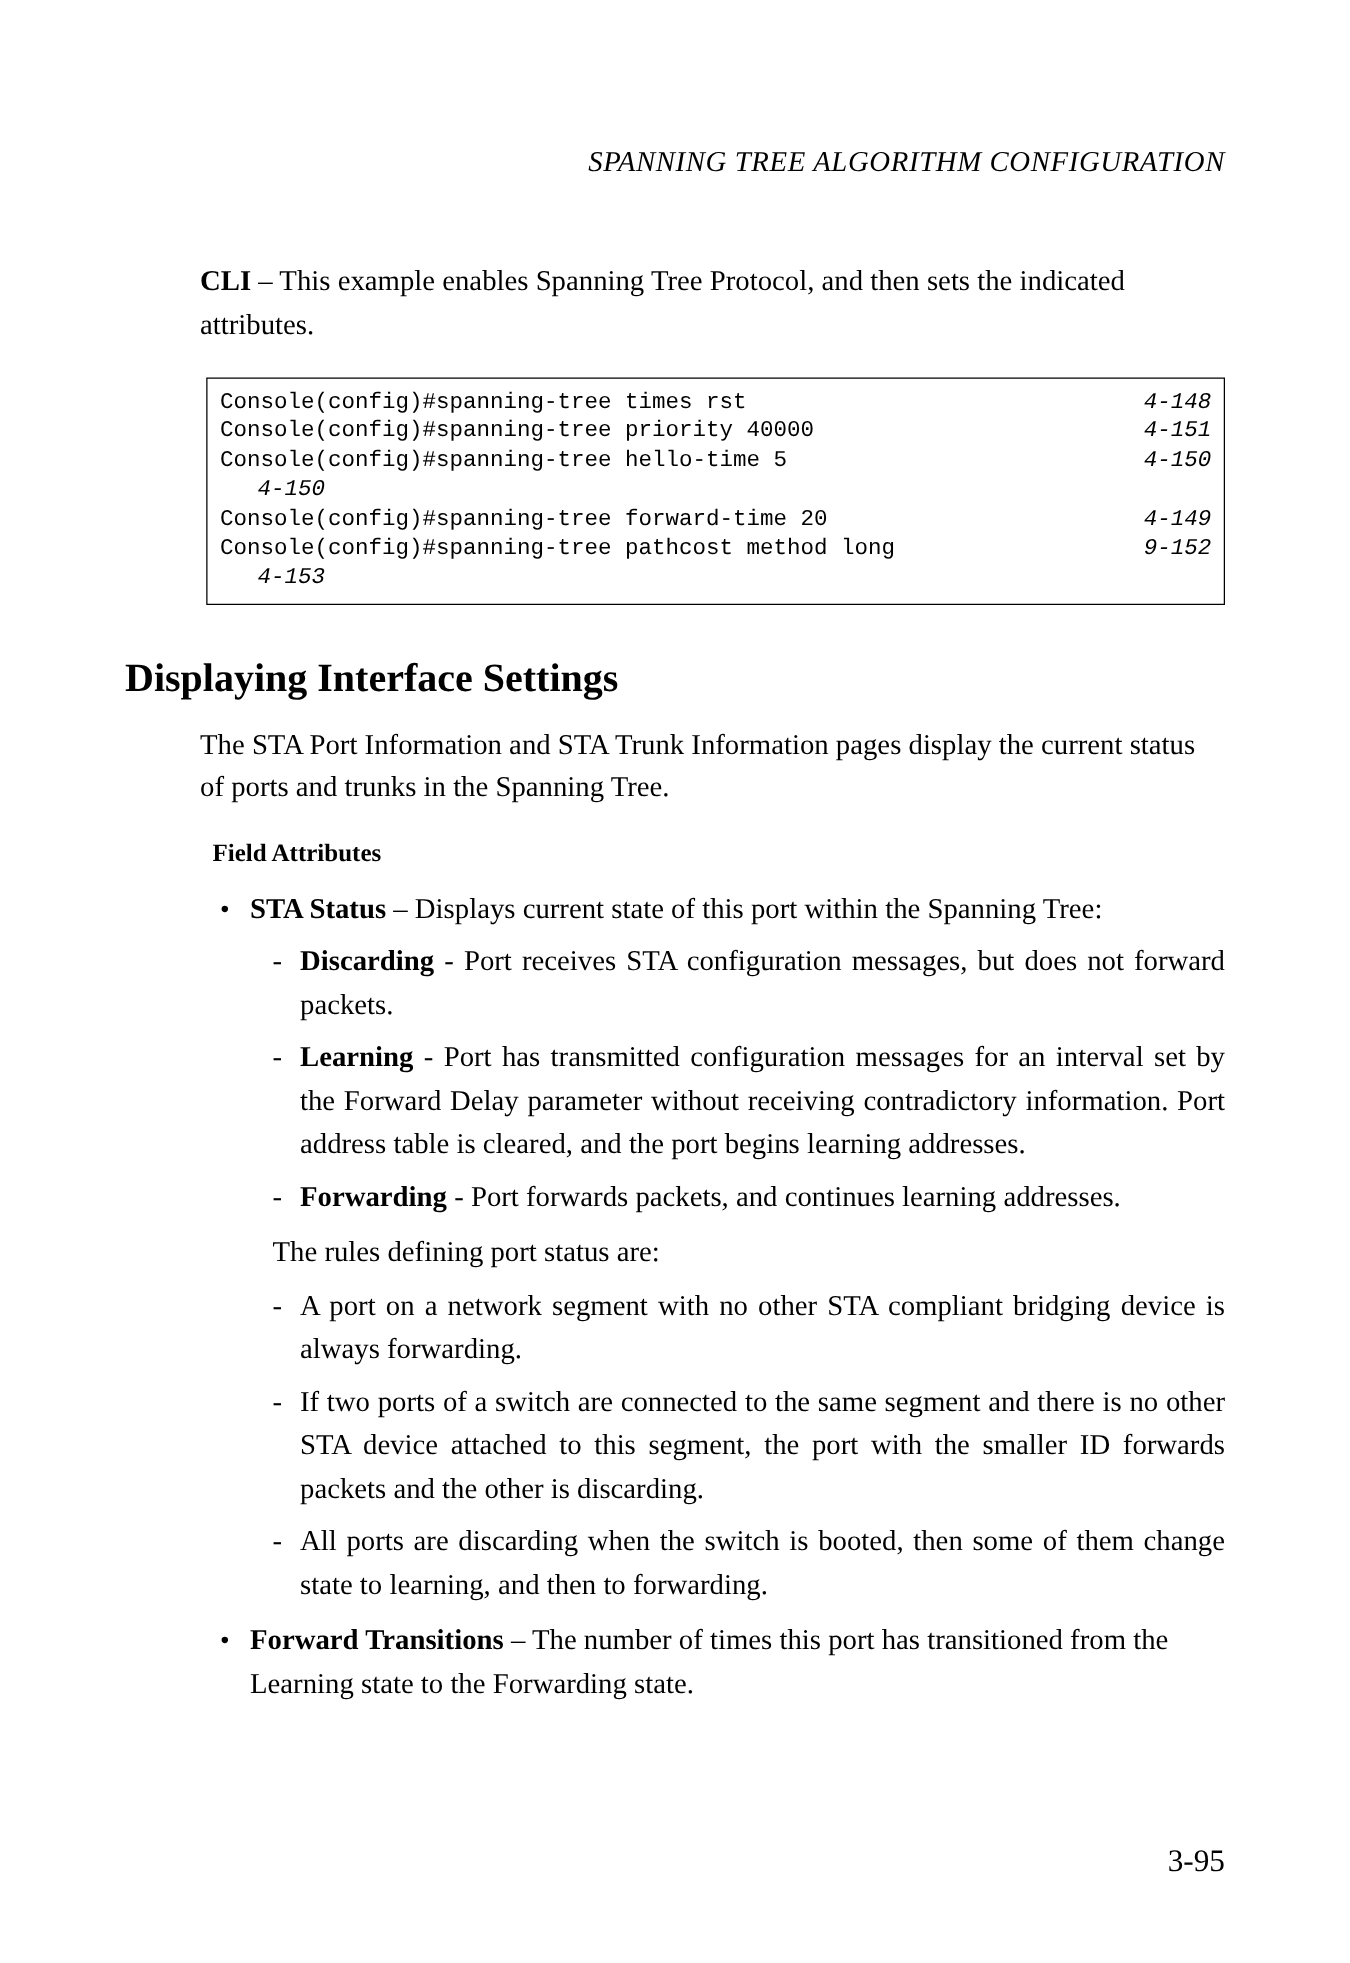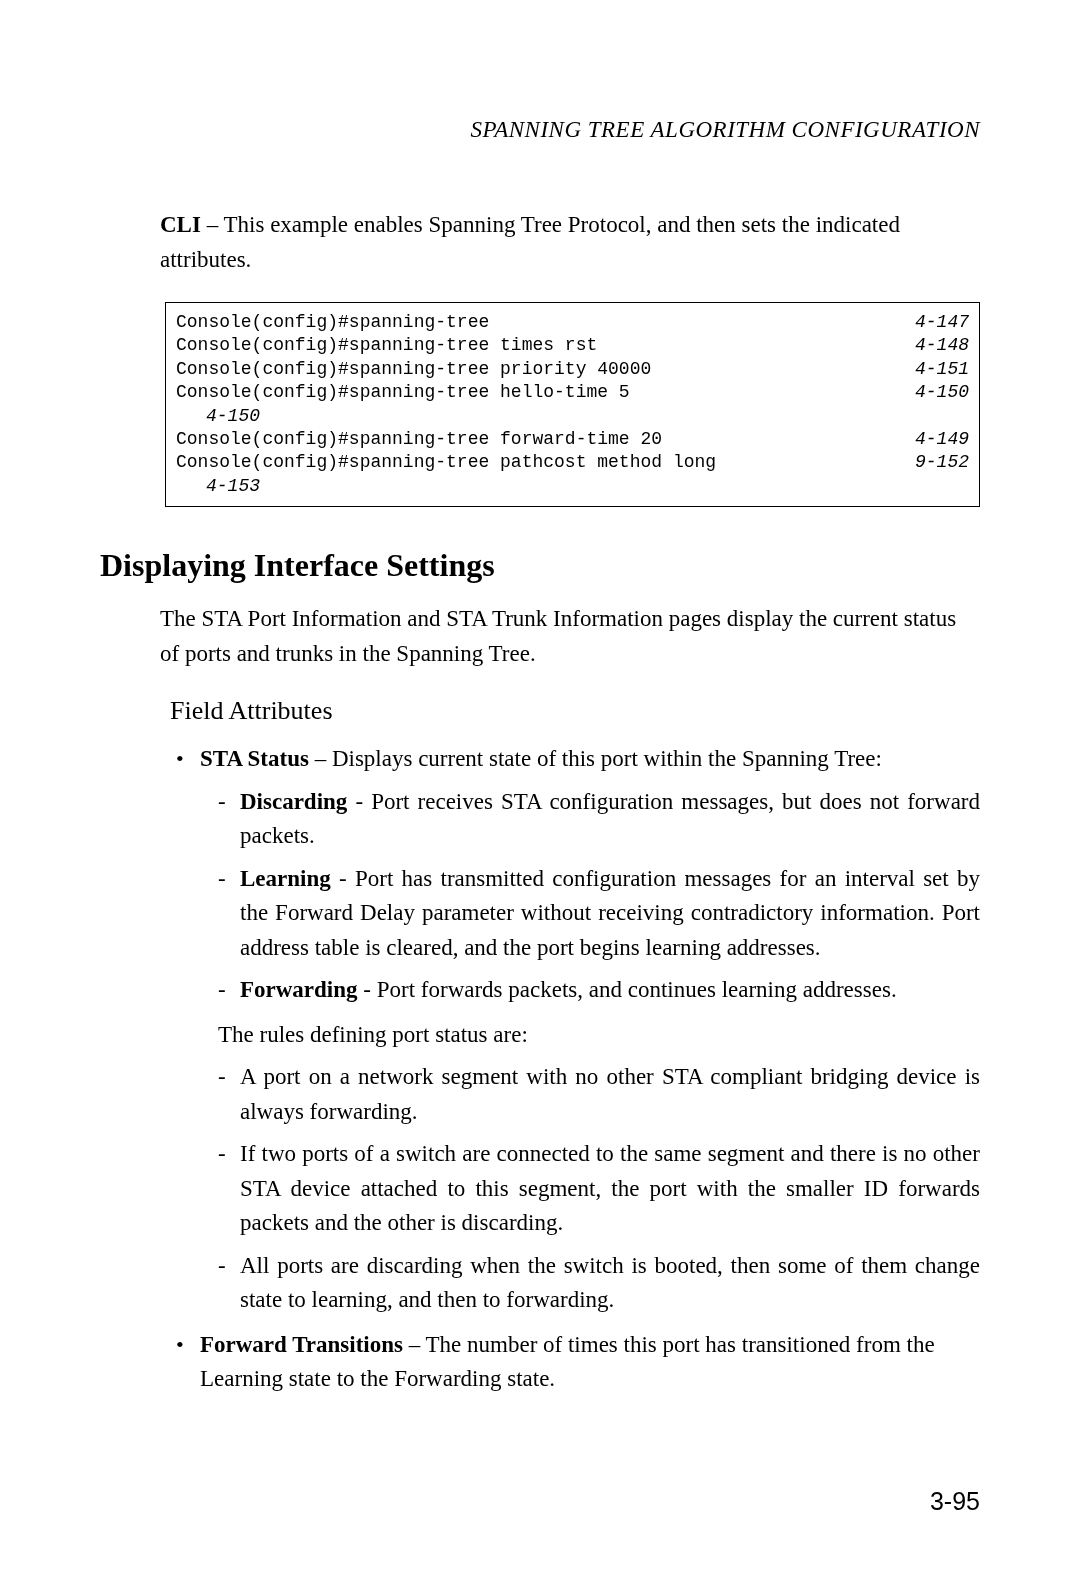--- a/index.html
+++ b/index.html
@@ -52,22 +52,22 @@
       font-size: 32px;
       margin-bottom: 18px;
     }
     .section-body {
       padding-left: 60px;
       font-size: 23px;
       line-height: 1.5;
     }
     .section-body > p { margin-bottom: 20px; }
     .field-attr-head {
-      font-weight: normal;
-      font-size: 26px;
+      font-weight: bold;
+      font-size: 20px;
       margin-bottom: 12px;
       padding-left: 10px;
     }
     ul.bulleted {
       list-style: none;
       padding-left: 10px;
     }
     ul.bulleted > li {
       position: relative;
       padding-left: 30px;
@@ -98,40 +98,36 @@
       top: 0;
     }
     .term { font-weight: bold; }
     .rules-para {
       margin-top: 10px;
       margin-bottom: 6px;
       padding-left: 18px;
     }
     .page-num {
       position: absolute;
-      bottom: 54px;
+      bottom: 66px;
       right: 100px;
       font-size: 25px;
-      font-family: Liberation Sans, sans-serif;
+      font-family: Liberation Serif, serif;
     }
   </style>
 </head>
 <body>
 
 <div class="header">SPANNING TREE ALGORITHM CONFIGURATION</div>
 
 <p class="intro">
   <span class="cli">CLI</span><span> – This example enables Spanning Tree Protocol, and then sets the indicated attributes.</span>
 </p>
 
 <div class="code-box">
-  <div class="code-line">
-      <span class="cmd">Console(config)#spanning-tree</span>
-      <span class="ref">4-147</span>
-    </div>
   <div class="code-line">
       <span class="cmd">Console(config)#spanning-tree times rst</span>
       <span class="ref">4-148</span>
     </div>
   <div class="code-line">
       <span class="cmd">Console(config)#spanning-tree priority 40000</span>
       <span class="ref">4-151</span>
     </div>
   <div class="code-line">
       <span class="cmd">Console(config)#spanning-tree hello-time 5</span>

